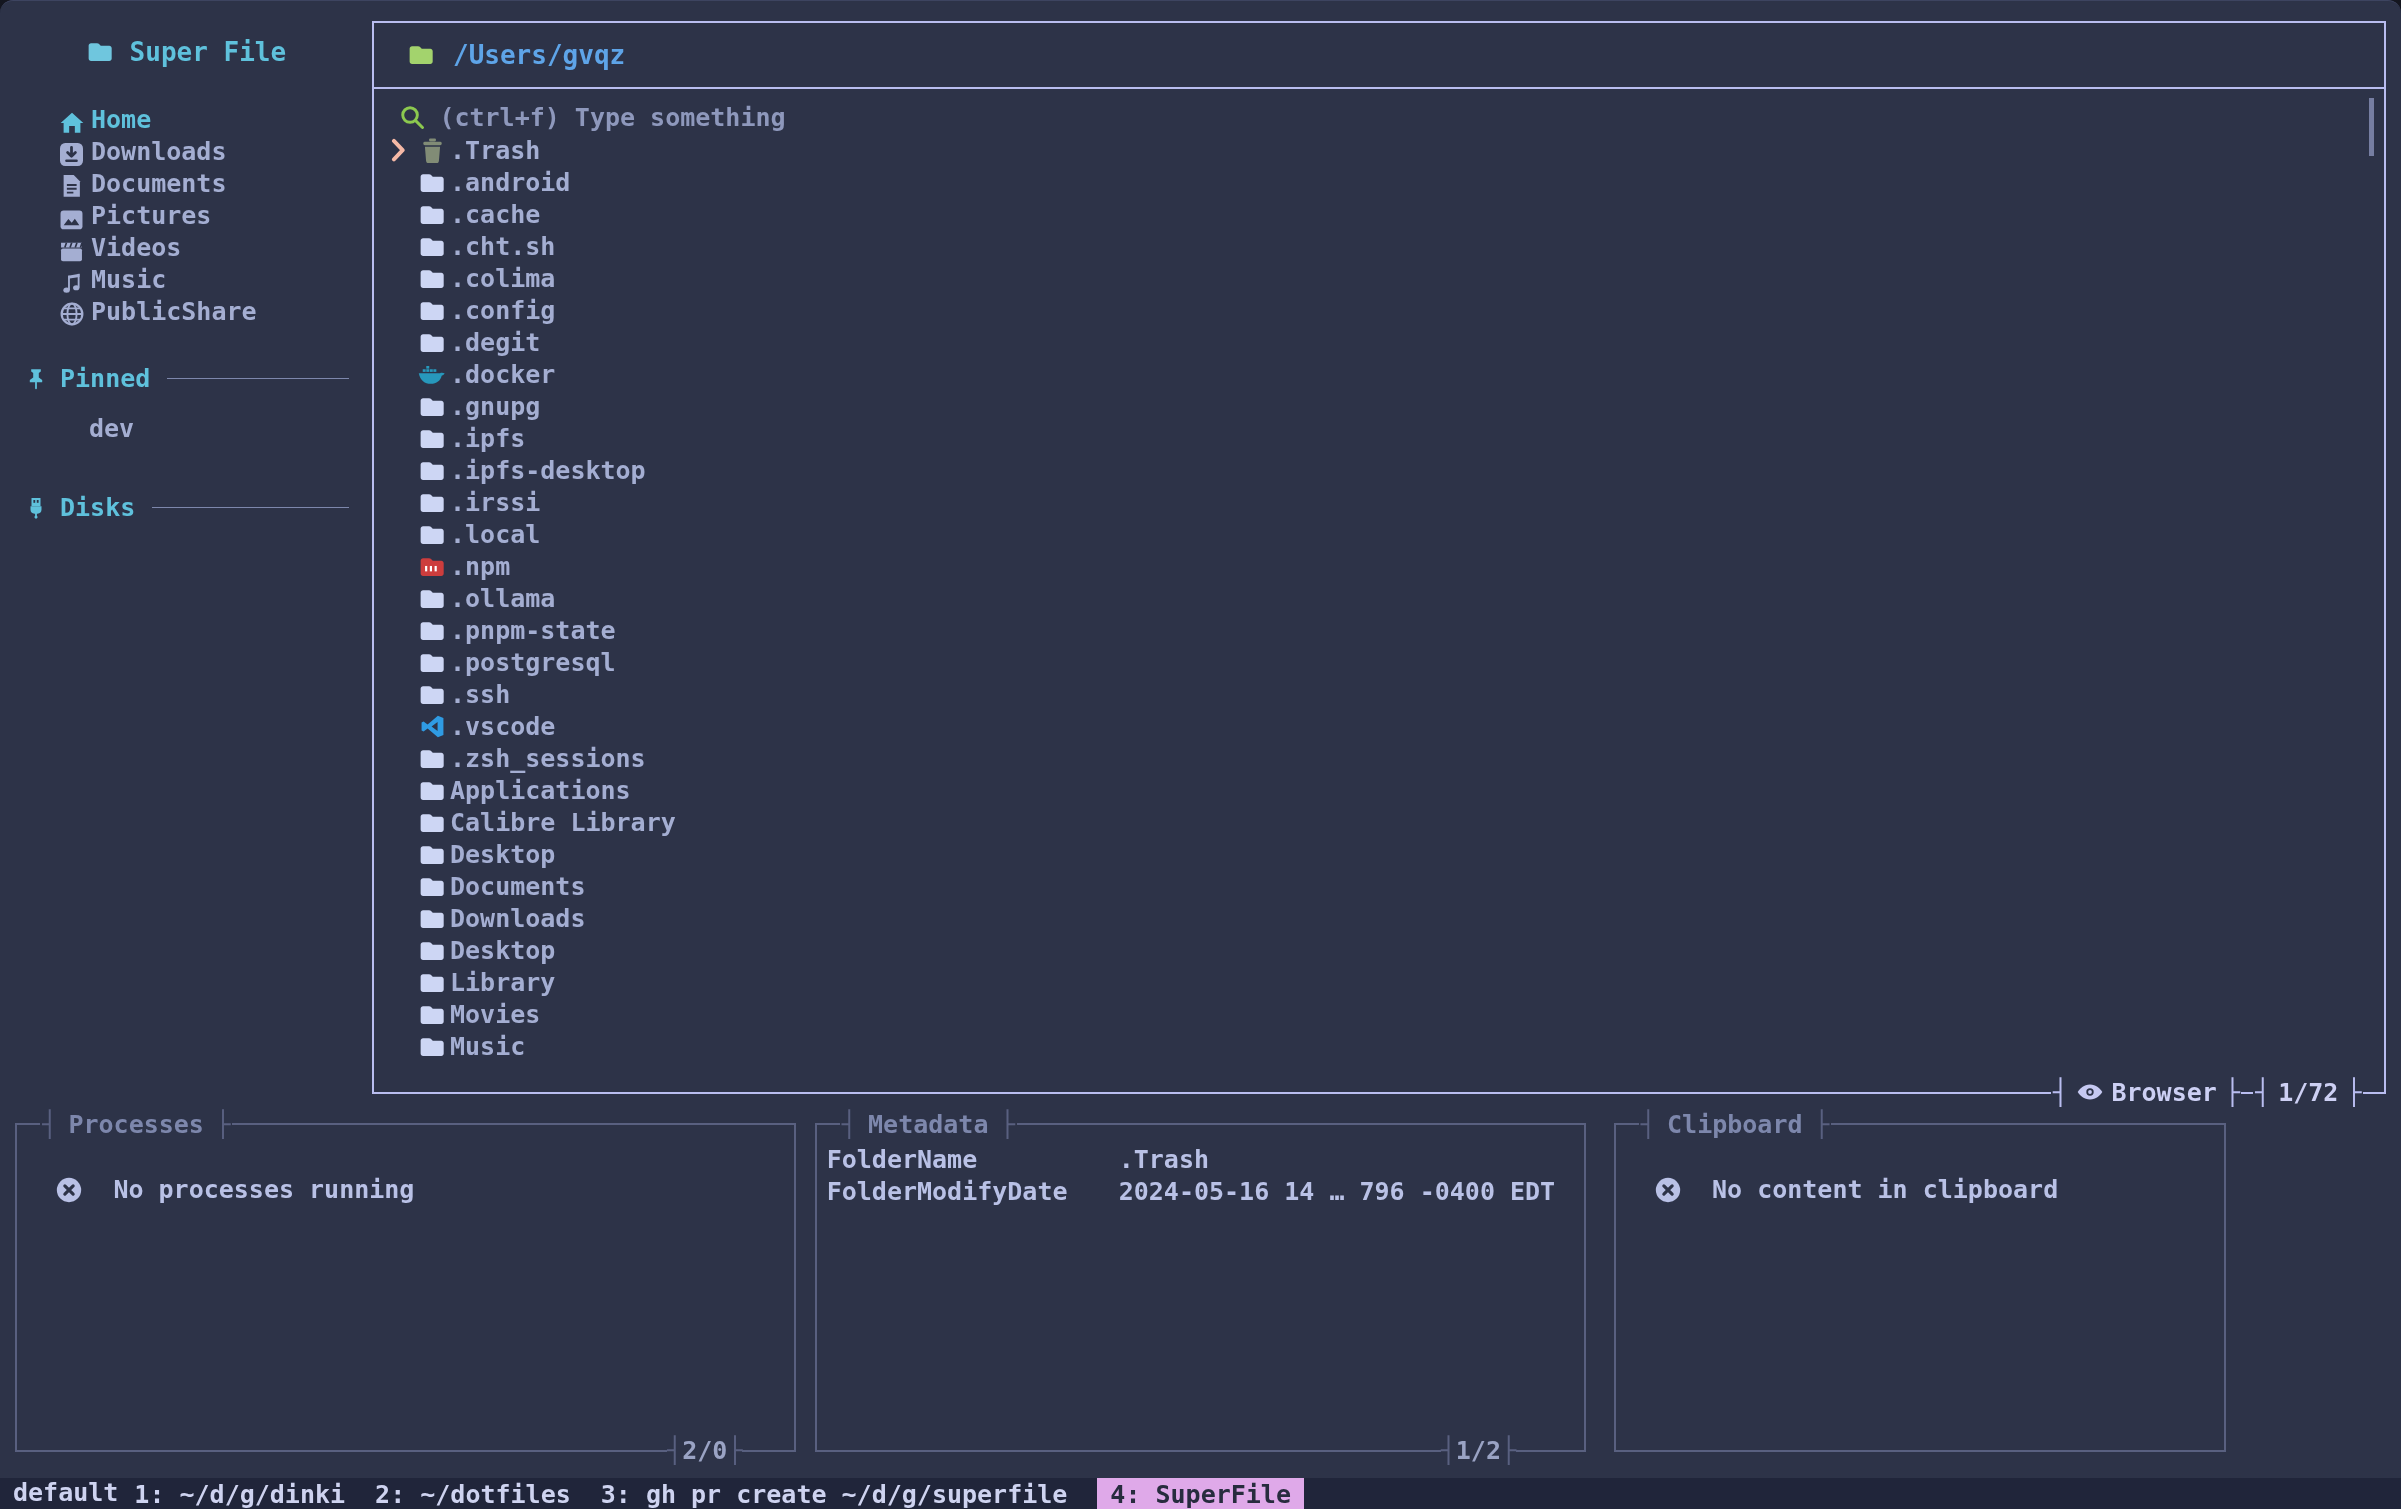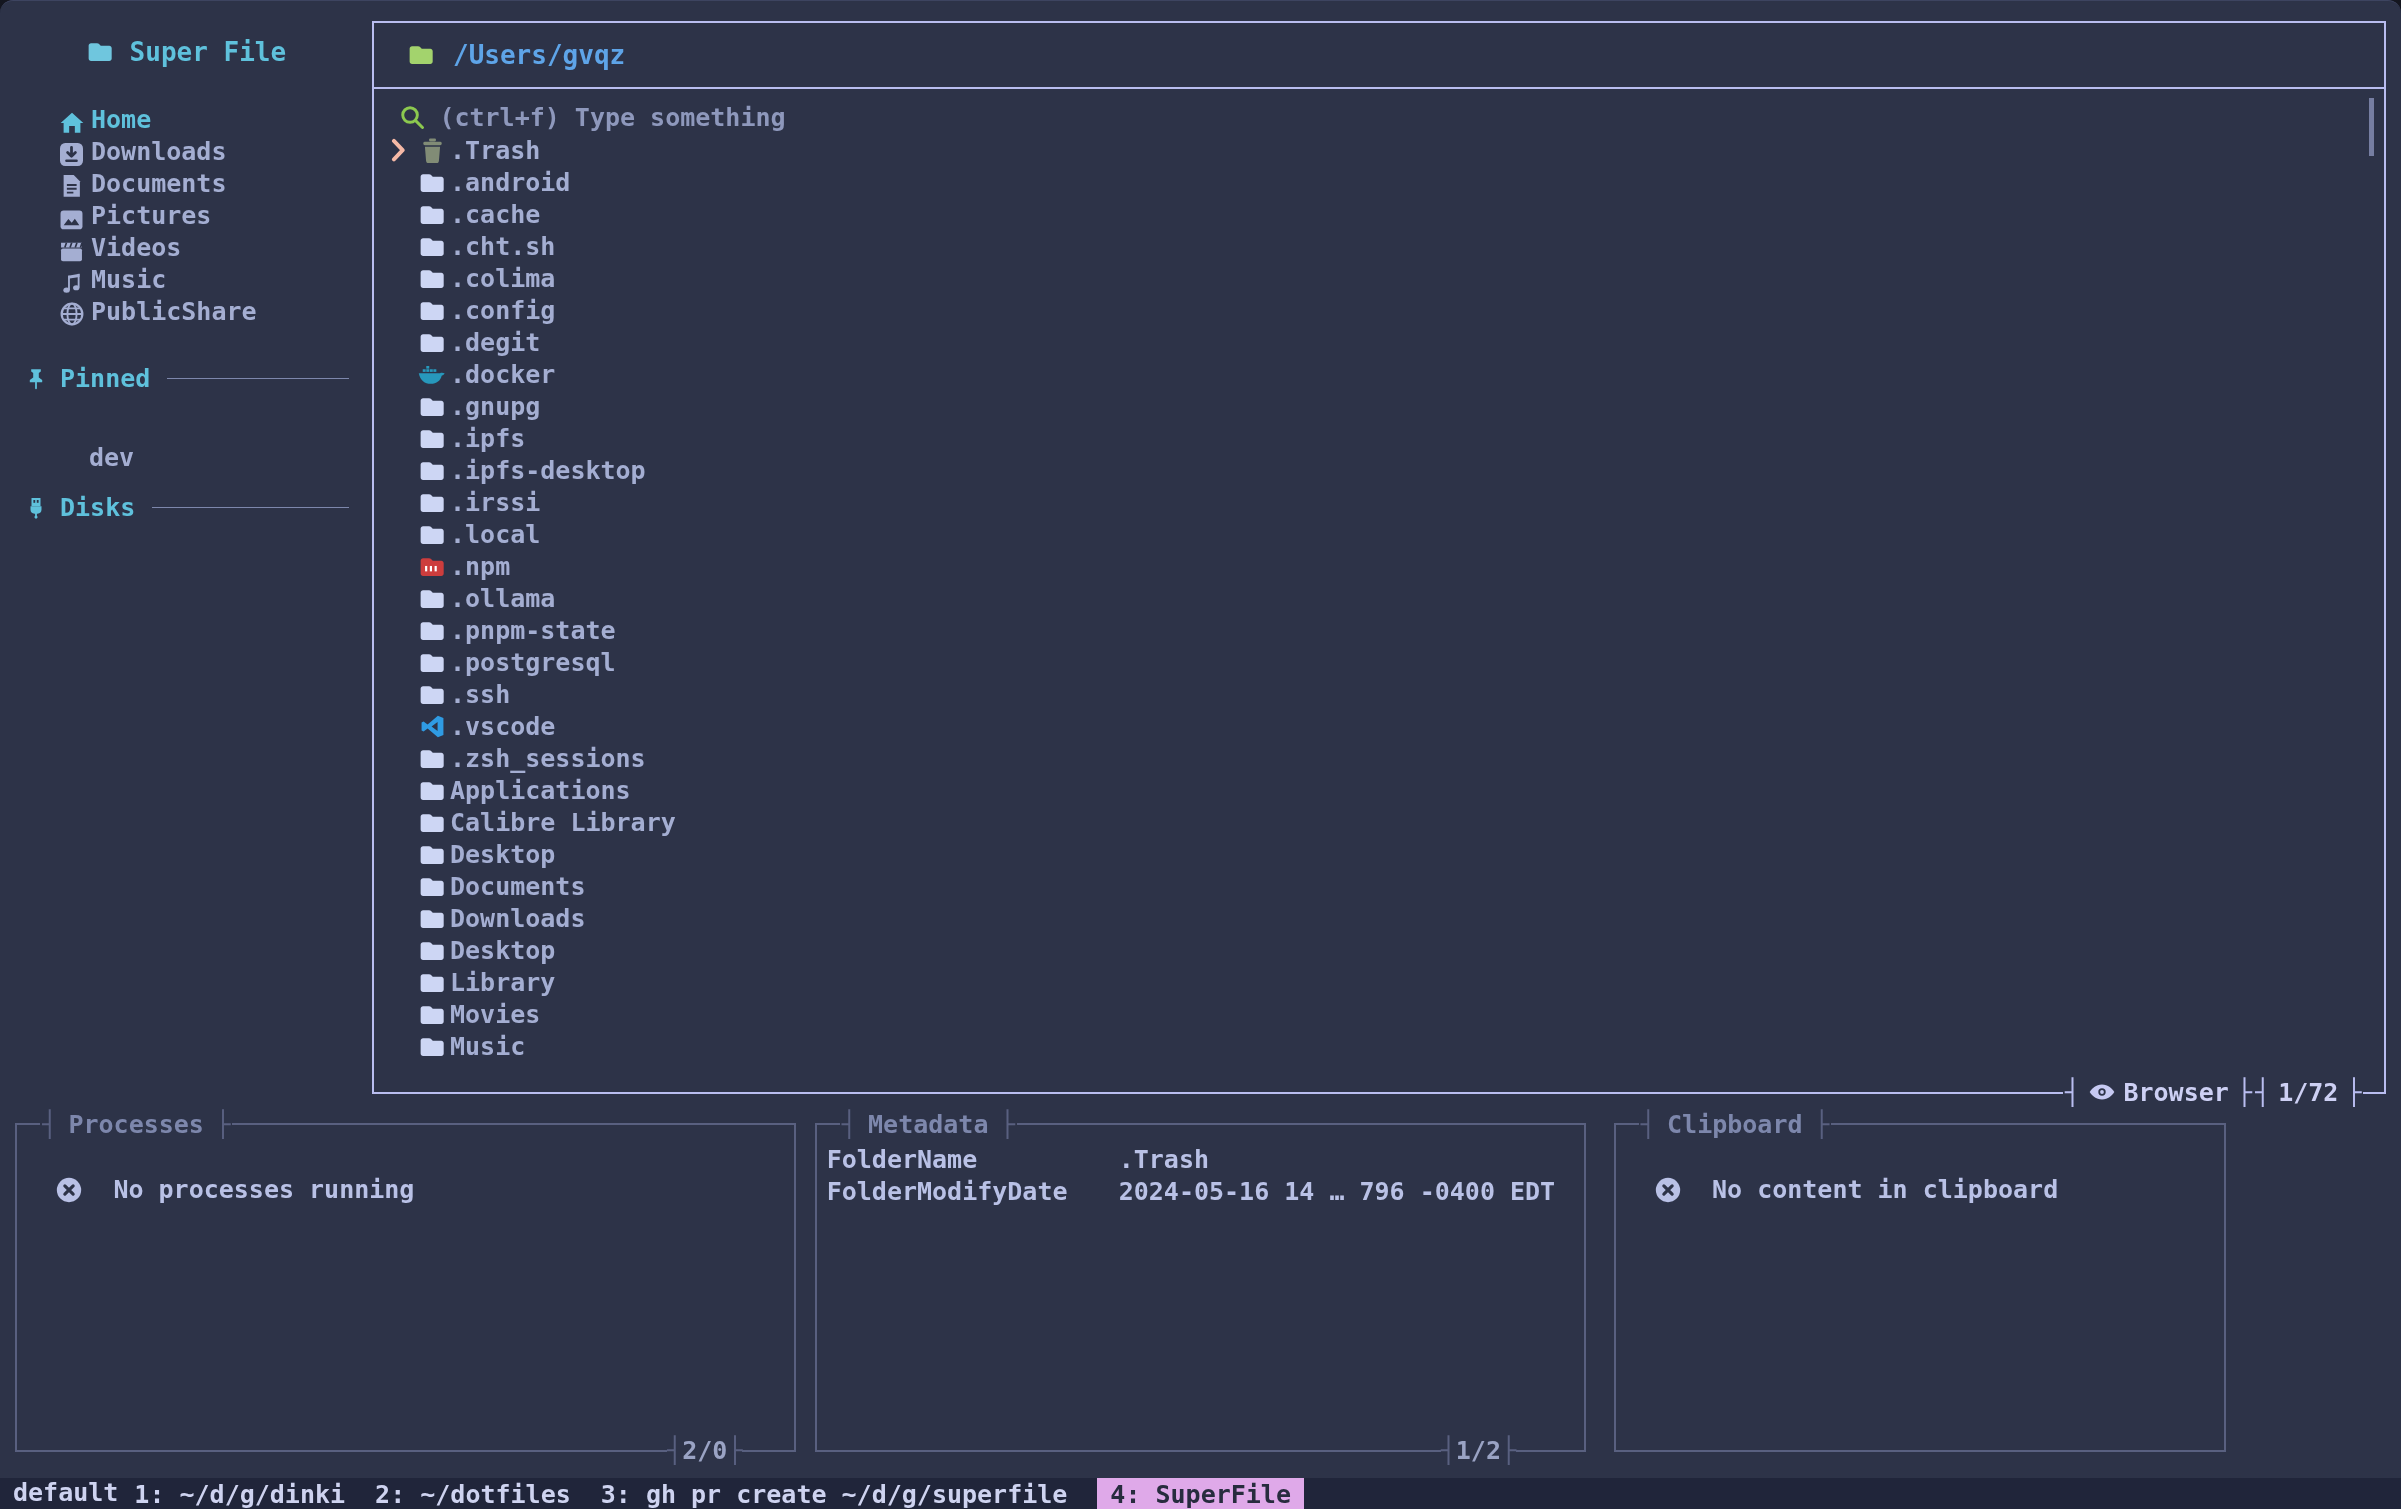--- a/index.html
+++ b/index.html
@@ -23,42 +23,42 @@
   .sb-item{height:32px;display:flex;align-items:flex-end;gap:5px;cursor:default;}
   .sb-item .icon{width:29px;color:var(--text-primary,#a4aed2);}
   .sb-item.active{color:var(--accent-cyan,#5fc1dc);}
   .sb-item.active .icon{color:var(--accent-cyan,#5fc1dc);}
   .sb-section{position:absolute;left:24px;width:325px;display:flex;align-items:center;gap:12px;
     color:var(--accent-cyan,#5fc1dc);}
   .sb-section .icon{width:24px;color:var(--accent-cyan,#5fc1dc);}
   .sb-section .rule{flex:1;height:1.6px;background:#7d87ac;margin-left:4.9px;}
   .sb-section.pinned{top:363px;}
   .sb-section.disks{top:492px;}
-  .pinned-list{position:absolute;left:89px;top:440px;}
+  .pinned-list{position:absolute;left:89px;top:411px;}
   .pin-item{height:32px;display:flex;align-items:center;color:var(--text-primary,#a4aed2);}
 
   
   .main-panel{position:absolute;left:372px;top:20px;width:2014px;height:1073px;
     border:2.4px solid var(--panel-border-focus,#b9bdf0);box-sizing:border-box;}
   .panel-path{height:64px;border-bottom:2.4px solid var(--panel-border-focus,#b9bdf0);
     display:flex;align-items:center;padding-left:31px;gap:16px;
     color:var(--path-blue,#5ea4e8);font-size:26px;}
   .panel-path .icon{width:32px;color:var(--folder-green,#a3d36d);}
   .panel-body{padding-top:11.4px;}
   .search-row{height:34px;display:flex;align-items:center;padding-left:24px;gap:13.8px;
     color:var(--text-muted,#8e98bc);}
   .search-row .icon{width:27.6px;}
   .file-row{height:32px;display:flex;align-items:center;padding-left:8px;}
   .file-row .cursor{width:32px;display:flex;justify-content:center;align-items:center;}
   .file-row .icon{width:36px;color:var(--file-icon,#cdd6f4);}
   .file-row .fname{color:var(--text-primary,#a4aed2);}
   .icon.c-trash{color:var(--trash-sage,#818c76);}
   .scroll-thumb{position:absolute;top:75px;right:9.7px;width:4.9px;height:58px;background:#8f98c0;opacity:.75;}
 
-  .panel-footer{position:absolute;right:21px;bottom:-18px;display:flex;align-items:center;gap:0;
+  .panel-footer{position:absolute;right:21px;bottom:-18px;display:flex;align-items:center;gap:12px;
     color:#cdd0f4;font-size:25px;}
   .tag{display:flex;align-items:center;gap:8px;height:36px;background:var(--background,#2d3348);padding:0 1.6px;}
   .tag::before{content:"┤";color:var(--panel-border-focus,#b9bdf0);}
   .tag::after{content:"├";color:var(--panel-border-focus,#b9bdf0);}
   .tag .icon{width:27.6px;color:#c6c9f2;}
 
   
   .sub-panel{position:absolute;top:1122px;height:329px;box-sizing:border-box;
     border:2.4px solid var(--panel-border-dim,#596080);}
   .sub-panel.processes{left:15.4px;width:781px;}

